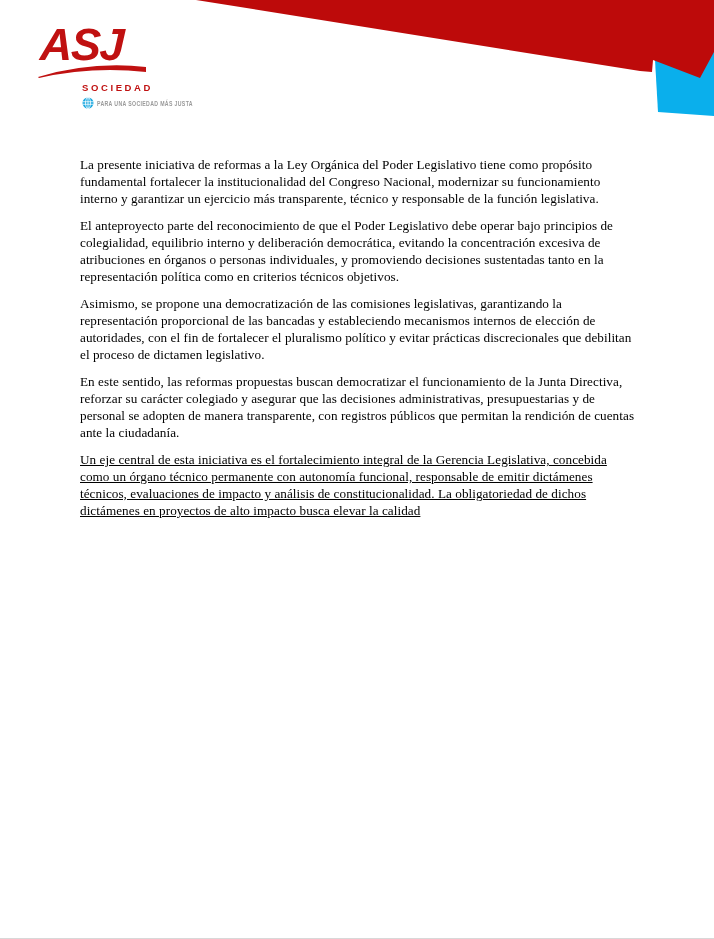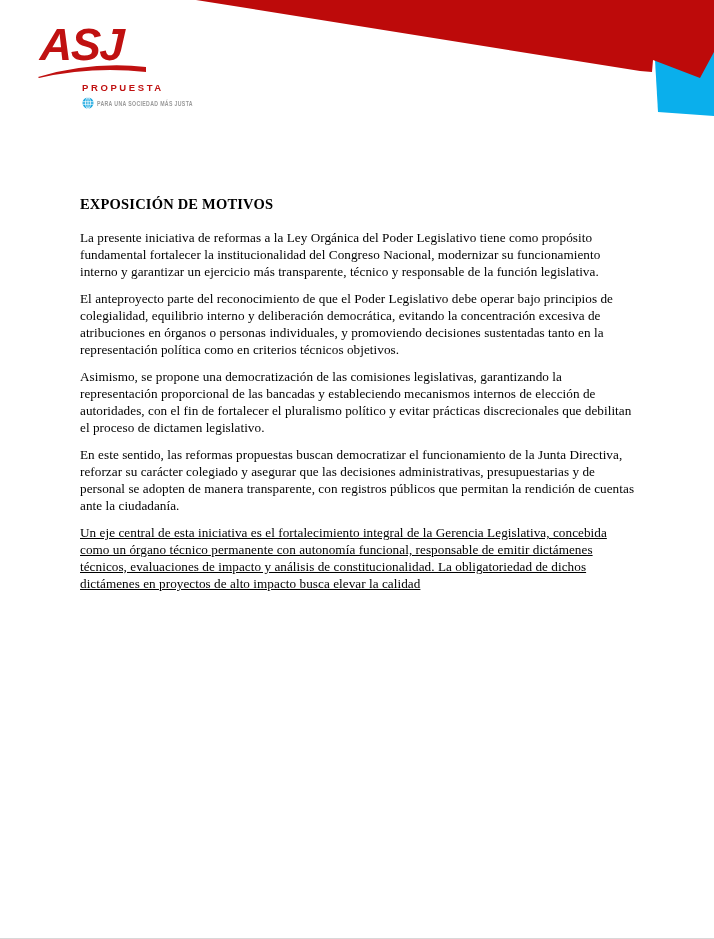--- a/index.html
+++ b/index.html
@@ -148,36 +148,33 @@
   <svg id="header-decor" viewBox="0 0 714 130" width="714" height="130" aria-hidden="true">
     <polygon points="655,60 714,52 714,116 658,112" fill="#0aafec"></polygon>
     <polygon points="196,0 714,0 714,52 700,78 653,60 652,72 640,71" fill="#bd0a0a"></polygon>
   </svg>
 
   <div id="logo">
     <div class="logo-asj">ASJ</div>
     <svg class="logo-swoosh" viewBox="0 0 108 14" width="108" height="14" aria-hidden="true">
       <path d="M0 13 Q 54 -3 108 3 L 108 8 Q 54 2 1 14 Z" fill="#c01111"></path>
     </svg>
-    <div class="logo-honduras">PROPUESTA</div>
+    <div class="logo-honduras">SOCIEDAD</div>
     <svg class="logo-globe" viewBox="0 0 24 24" width="12" height="12" aria-hidden="true">
       <circle cx="12" cy="12" r="11" fill="#1aa8e0"></circle>
       <ellipse cx="12" cy="12" rx="5" ry="11" fill="none" stroke="#ffffff" stroke-width="1.6"></ellipse>
       <path d="M1.2 9.5 H22.8 M1.2 14.5 H22.8" stroke="#ffffff" stroke-width="1.6" fill="none"></path>
       <path d="M12 1 V23" stroke="#ffffff" stroke-width="1.6"></path>
     </svg>
     <div class="logo-tagline">PARA UNA SOCIEDAD MÁS JUSTA</div>
   </div>
 
   <div id="content">
 
 
-    <div id="heading-wrap">
-      <h2 id="section-heading">EXPOSICIÓN DE MOTIVOS</h2>
-    </div>
 
     <div id="paragraphs">
       <p class="para">La presente iniciativa de reformas a la Ley Orgánica del Poder Legislativo tiene como propósito fundamental fortalecer la institucionalidad del Congreso Nacional, modernizar su funcionamiento interno y garantizar un ejercicio más transparente, técnico y responsable de la función legislativa.</p>
       <p class="para">El anteproyecto parte del reconocimiento de que el Poder Legislativo debe operar bajo principios de colegialidad, equilibrio interno y deliberación democrática, evitando la concentración excesiva de atribuciones en órganos o personas individuales, y promoviendo decisiones sustentadas tanto en la representación política como en criterios técnicos objetivos.</p>
       <p class="para">Asimismo, se propone una democratización de las comisiones legislativas, garantizando la representación proporcional de las bancadas y estableciendo mecanismos internos de elección de autoridades, con el fin de fortalecer el pluralismo político y evitar prácticas discrecionales que debilitan el proceso de dictamen legislativo.</p>
       <p class="para">En este sentido, las reformas propuestas buscan democratizar el funcionamiento de la Junta Directiva, reforzar su carácter colegiado y asegurar que las decisiones administrativas, presupuestarias y de personal se adopten de manera transparente, con registros públicos que permitan la rendición de cuentas ante la ciudadanía.</p>
       <p class="para">Un eje central de esta iniciativa es el fortalecimiento integral de la Gerencia Legislativa, concebida como un órgano técnico permanente con autonomía funcional, responsable de emitir dictámenes técnicos, evaluaciones de impacto y análisis de constitucionalidad. La obligatoriedad de dichos dictámenes en proyectos de alto impacto busca elevar la calidad</p>
     </div>
 
   </div>

